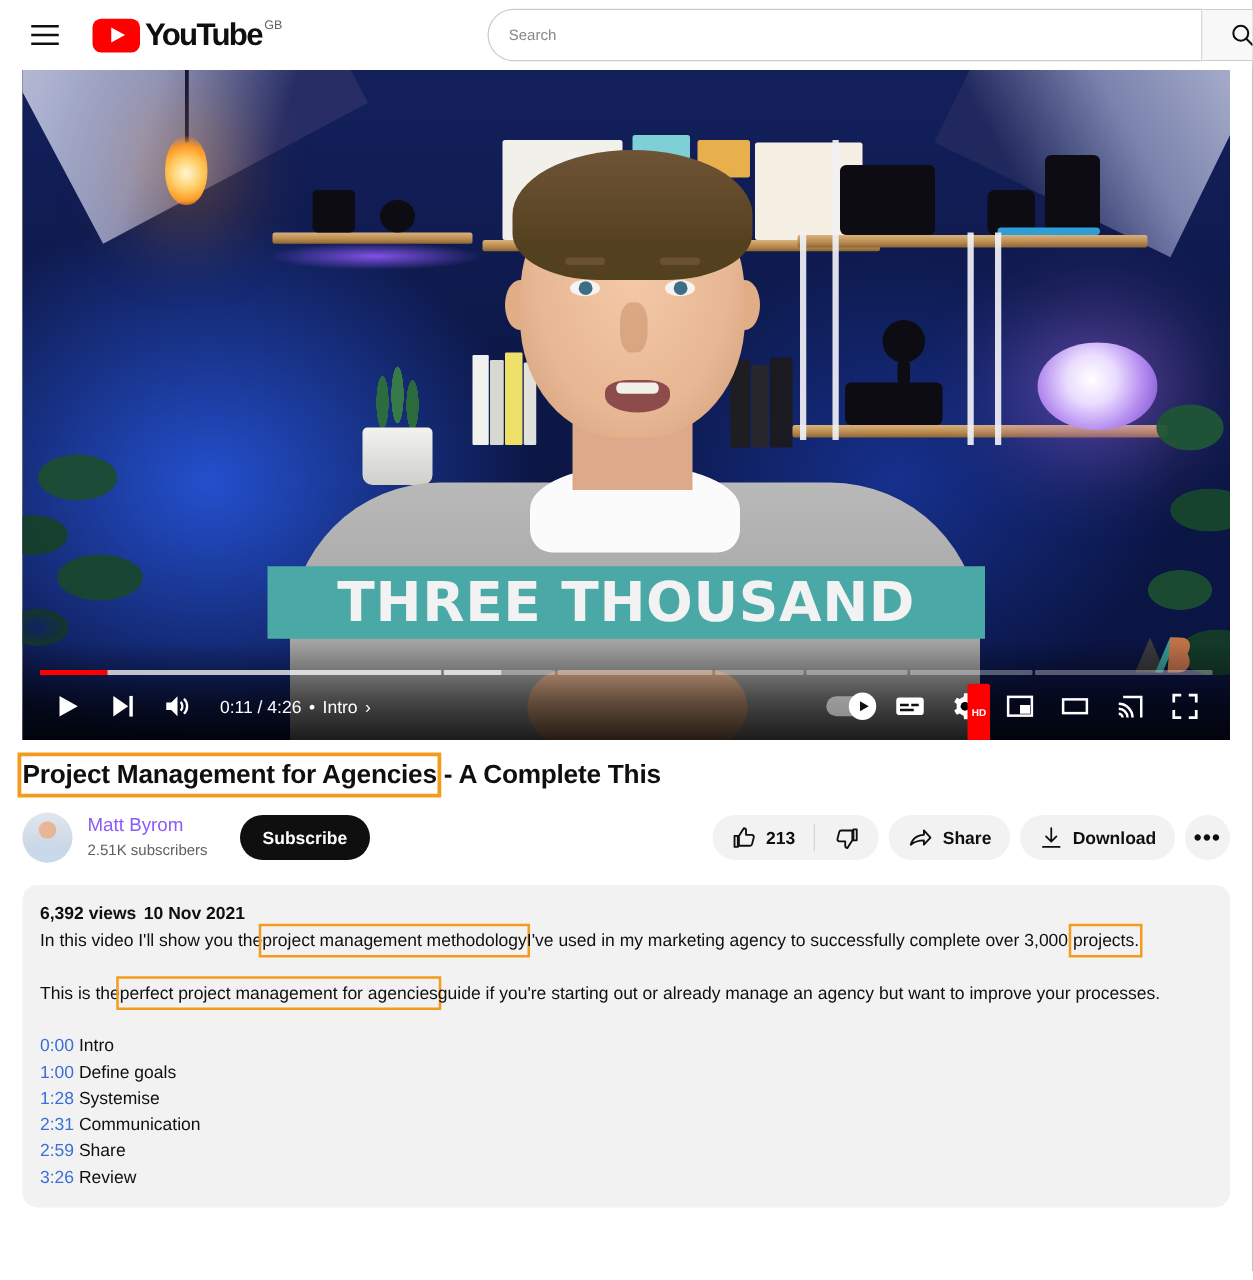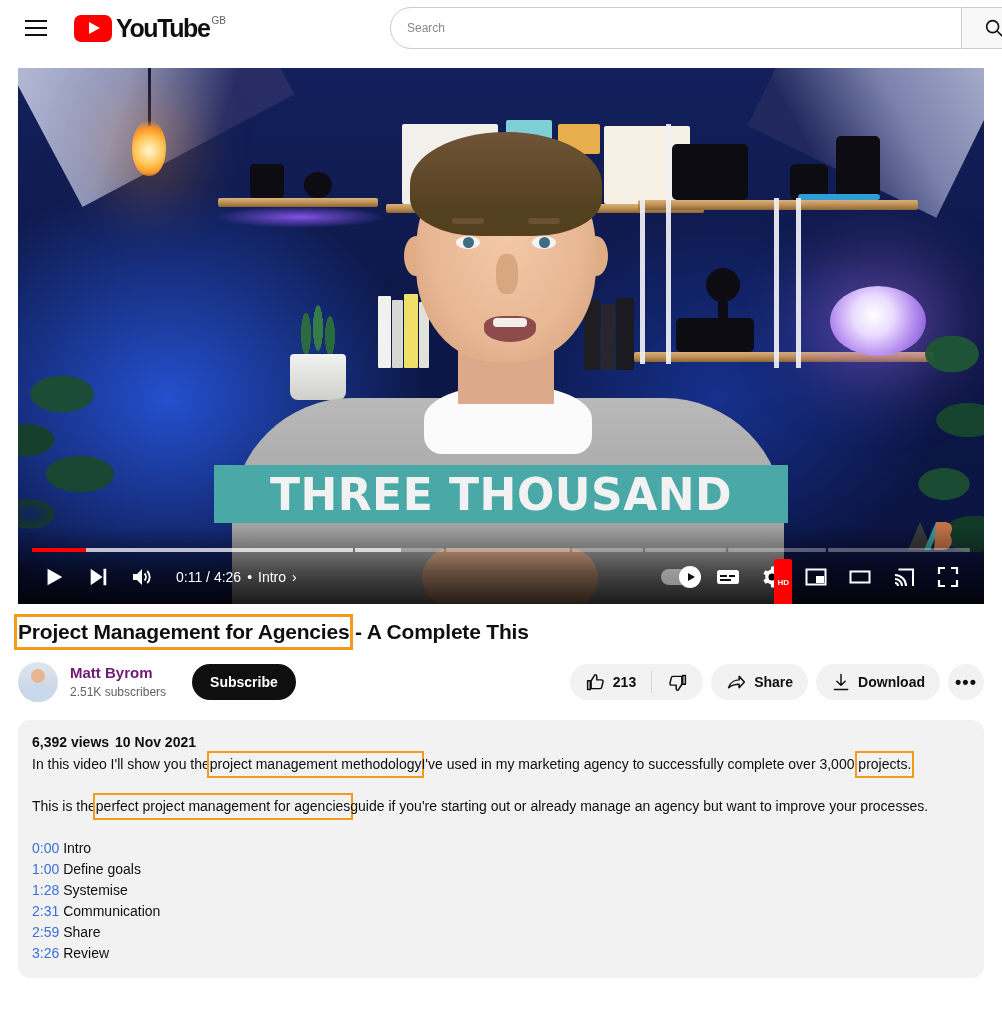--- a/index.html
+++ b/index.html
@@ -68,21 +68,21 @@
     border: 1px solid #ccc; border-left: none;
     border-radius: 0 21px 21px 0;
     background: #f8f8f8;
     display: flex; align-items: center; justify-content: center;
     cursor: pointer;
   }
 
   
   .player {
     position: relative;
-    margin: 12px 18px;
+    margin: 0 18px;
     width: 966px; height: 536px;
     background: #000; overflow: hidden;
     border-radius: 0px;
   }
   .video-scene { position: absolute; inset: 0; overflow: hidden; }
   
   .wall {
     position: absolute; inset: 0;
     background:
       radial-gradient(ellipse 360px 300px at 150px 330px, rgba(40,90,230,.85), rgba(10,25,90,0) 72%),
@@ -281,21 +281,21 @@
     display: flex; align-items: center; height: 48px;
   }
   .avatar {
     width: 40px; height: 40px; border-radius: 50%;
     background: linear-gradient(180deg,#dfe6ef 0%, #c4d1e0 100%);
     position: relative; overflow: hidden; flex: none;
   }
   .avatar .a-head { position:absolute; left:13px; top:7px; width:14px; height:14px; border-radius:50%; background:#e8b694; }
   .avatar .a-body { position:absolute; left:5px; top:22px; width:30px; height:20px; border-radius:14px 14px 0 0; background:#c9d8ea; }
   .owner-info { margin-left: 12px; }
-  .owner-name { font-size: 15px; font-weight: bold; color: #701a75; line-height: 20px; }
+  .owner-name { font-size: 15px; font-weight: normal; color: #8b5cf6; line-height: 20px; }
   .owner-subs { font-size: 12px; color: #606060; line-height: 18px; }
   .subscribe-btn {
     margin-left: 26px; background: #0f0f0f; color: #fff;
     border: none; border-radius: 18px; height: 36px; padding: 0 18px;
     font-size: 14px; font-weight: bold; cursor: pointer;
     font-family: "Liberation Sans", sans-serif;
   }
   .actions { margin-left: auto; display: flex; align-items: center; gap: 8px; }
   .pill {
     background: #f2f2f2; border: none; border-radius: 18px; height: 36px;

